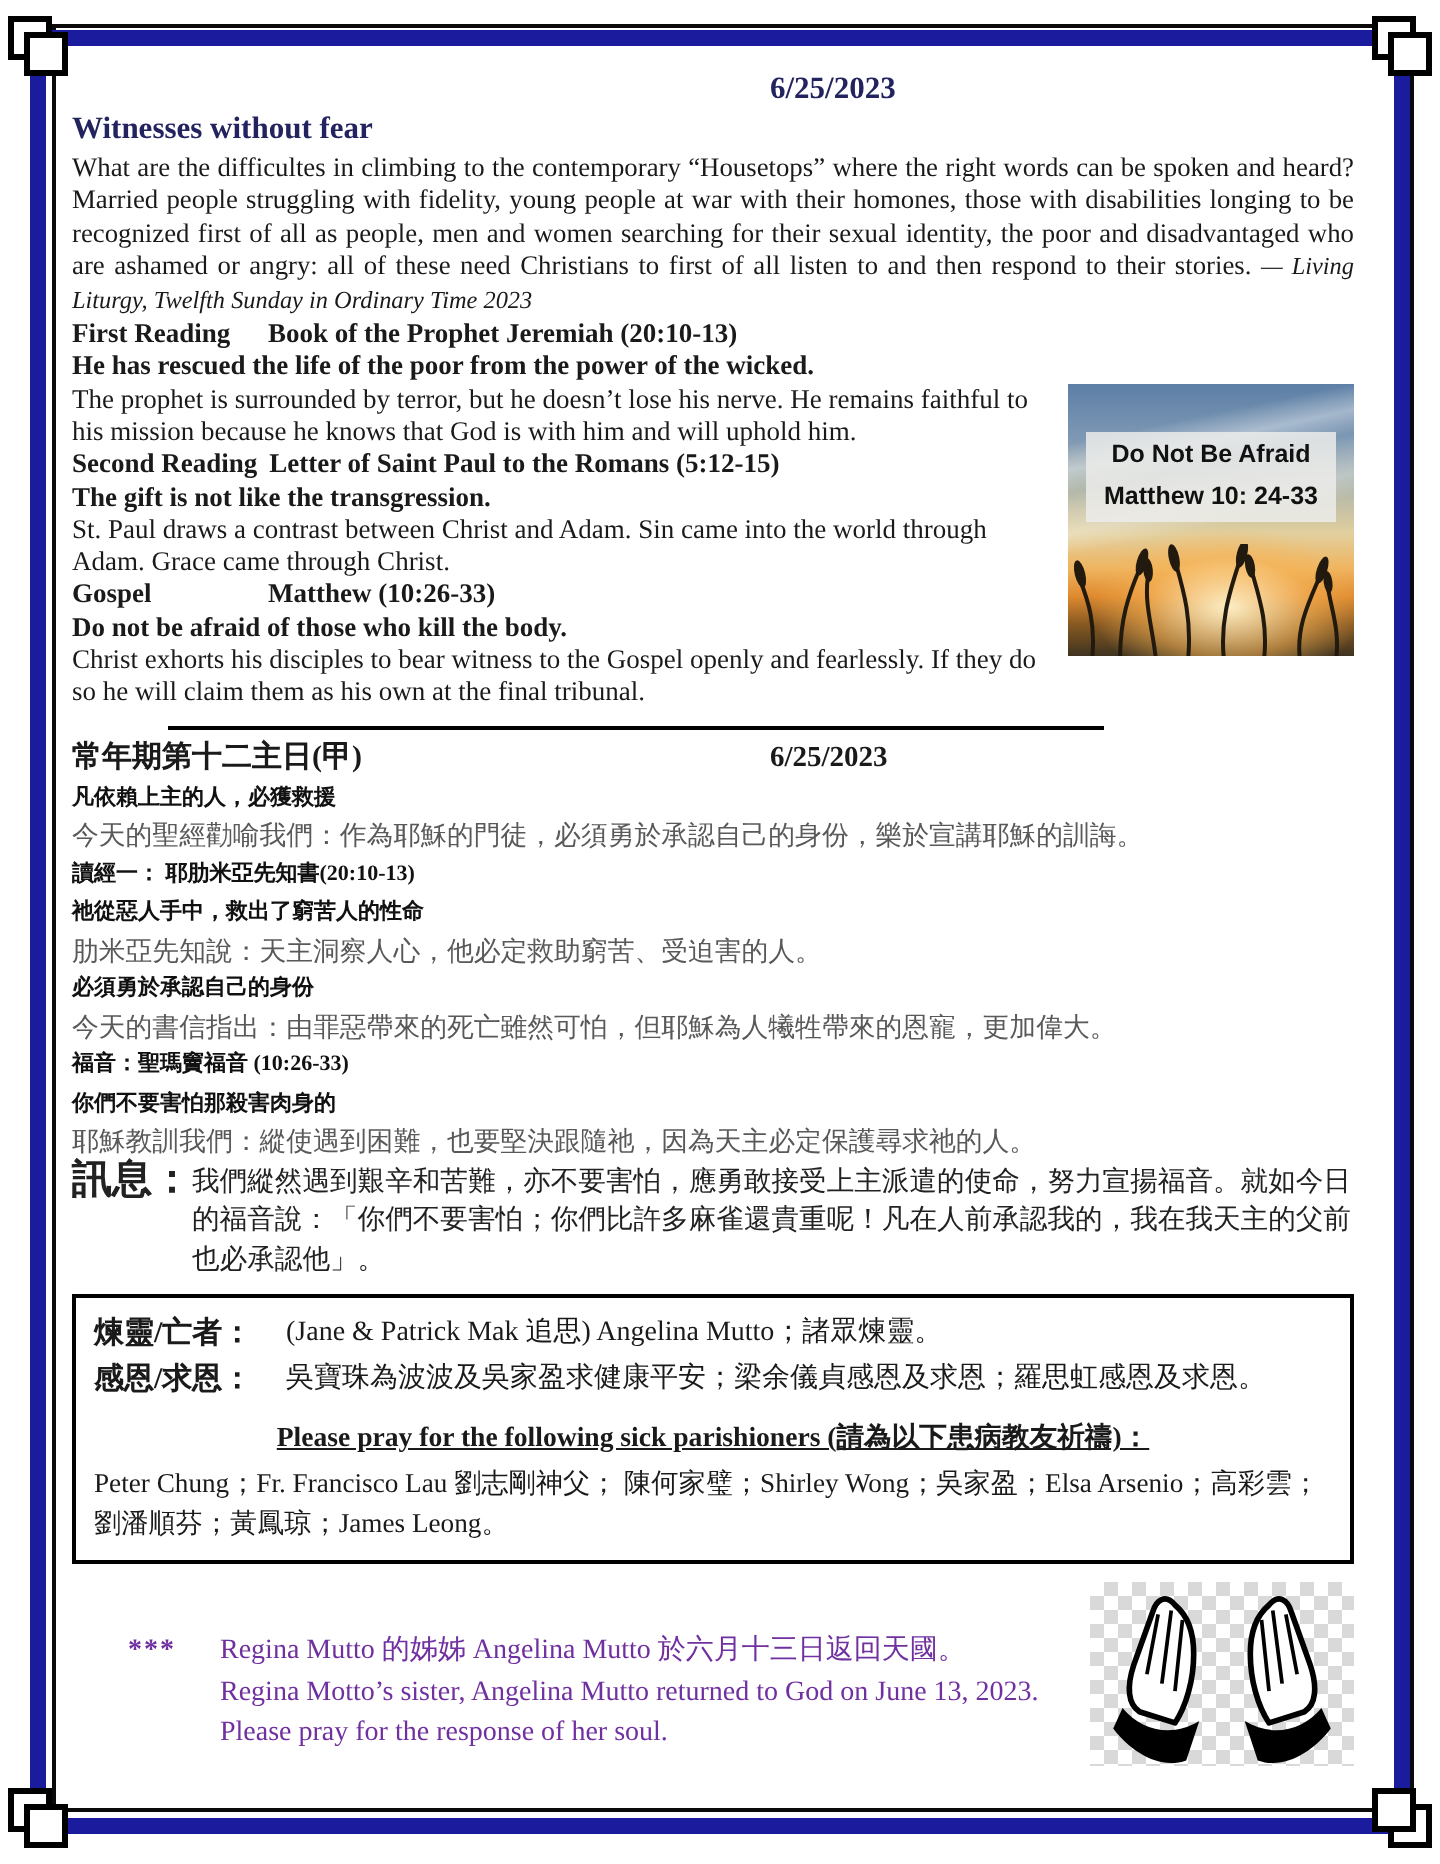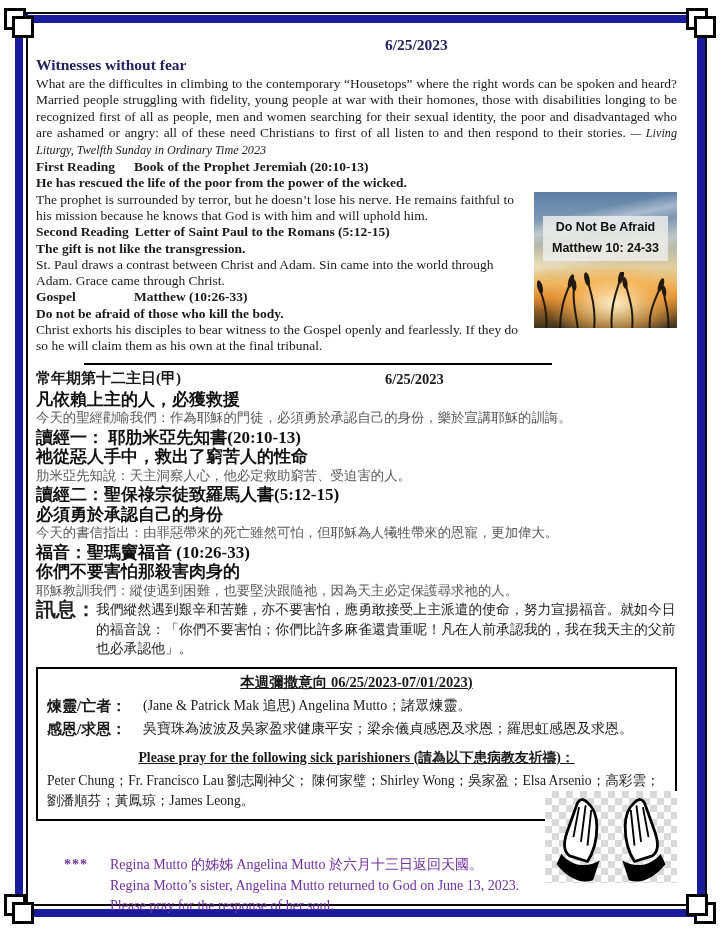--- a/index.html
+++ b/index.html
@@ -39,21 +39,21 @@
     font-weight:bold;font-size:12.5px;color:#111;padding:5px 0 6px;line-height:1;
   }
   .sunset-label .l2{margin-top:9px;}
   .sunset svg{position:absolute;left:0;bottom:-2px;}
   .divider{border-top:2px solid #000;margin:8px 0 4px 48px;width:468px;clear:both;}
   
   .cn{margin-top:2px;}
   .cn .title-row{height:21px;}
   .cn-title{font-weight:bold;font-size:15px;}
   .cn-date{position:absolute;left:349px;top:2px;font-weight:bold;font-size:14.5px;font-family:"Liberation Serif",serif;}
-  .cn-bold{font-weight:bold;font-size:17px;line-height:19.5px;color:#111;}
+  .cn-bold{font-weight:bold;font-size:11px;line-height:19.5px;color:#111;}
   .cn-body{font-size:13.4px;line-height:18.5px;color:#595959;}
   .cn-msg{display:flex;align-items:flex-start;font-size:13.8px;line-height:19.5px;color:#222;}
   .cn-msg .lbl{font-weight:bold;font-size:20px;flex:0 0 auto;}
   
   .box{border:2px solid #000;margin-top:8px;padding:4px 9px 8px;}
   .box-title{text-align:center;font-weight:bold;font-size:14.5px;text-decoration:underline;}
   .box-row{display:flex;margin-top:5px;font-size:14px;line-height:18px;}
   .box-row .lbl{font-weight:bold;font-size:15px;flex:0 0 96px;}
   .sick-title{text-align:center;font-weight:bold;font-size:13.8px;text-decoration:underline;margin-top:11px;}
   .sick-names{font-size:13.6px;line-height:20px;margin-top:4px;}
@@ -153,36 +153,34 @@
       <span class="cn-title">常年期第十二主日(甲)</span>
       <span class="cn-date">6/25/2023</span>
     </div>
     <div class="cn-bold">凡依賴上主的人，必獲救援</div>
     <div class="cn-body">今天的聖經勸喻我們：作為耶穌的門徒，必須勇於承認自己的身份，樂於宣講耶穌的訓誨。</div>
 
     <div class="cn-bold">讀經一： 耶肋米亞先知書(20:10-13)</div>
     <div class="cn-bold">祂從惡人手中，救出了窮苦人的性命</div>
     <div class="cn-body">肋米亞先知說：天主洞察人心，他必定救助窮苦、受迫害的人。</div>
 
-    <div class="cn-bold">讀經二：聖保祿宗徒致羅馬人書(5:12-15)</div>
     <div class="cn-bold">必須勇於承認自己的身份</div>
     <div class="cn-body">今天的書信指出：由罪惡帶來的死亡雖然可怕，但耶穌為人犧牲帶來的恩寵，更加偉大。</div>
 
     <div class="cn-bold">福音：聖瑪竇福音 (10:26-33)</div>
     <div class="cn-bold">你們不要害怕那殺害肉身的</div>
     <div class="cn-body">耶穌教訓我們：縱使遇到困難，也要堅決跟隨祂，因為天主必定保護尋求祂的人。</div>
 
     <div class="cn-msg">
       <span class="lbl">訊息：</span>
       <span>我們縱然遇到艱辛和苦難，亦不要害怕，應勇敢接受上主派遣的使命，努力宣揚福音。就如今日的福音說：「你們不要害怕；你們比許多麻雀還貴重呢！凡在人前承認我的，我在我天主的父前也必承認他」。</span>
     </div>
   </div>
 
   <div class="box">
-    <div class="box-title">本週彌撒意向 06/25/2023-07/01/2023)</div>
     <div class="box-row">
       <span class="lbl">煉靈/亡者：</span>
       <span>(Jane &amp; Patrick Mak 追思) Angelina Mutto；諸眾煉靈。</span>
     </div>
     <div class="box-row">
       <span class="lbl">感恩/求恩：</span>
       <span>吳寶珠為波波及吳家盈求健康平安；梁余儀貞感恩及求恩；羅思虹感恩及求恩。</span>
     </div>
     <div class="sick-title">Please pray for the following sick parishioners (請為以下患病教友祈禱)：</div>
     <div class="sick-names">Peter Chung；Fr. Francisco Lau 劉志剛神父； 陳何家璧；Shirley Wong；吳家盈；Elsa Arsenio；高彩雲；劉潘順芬；黃鳳琼；James Leong。</div>

